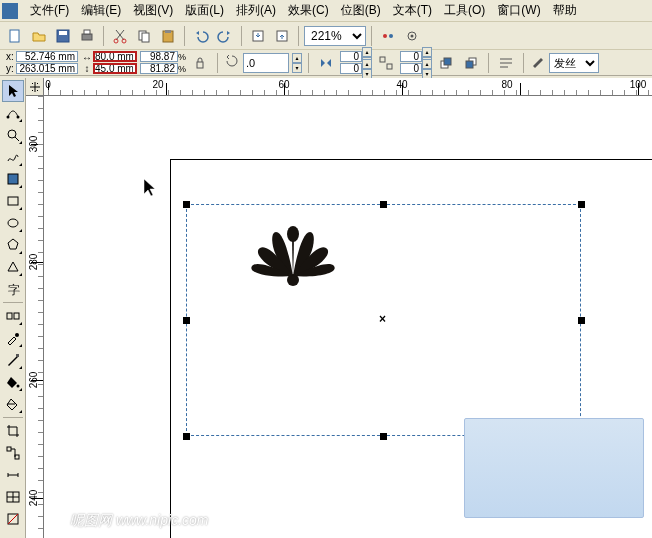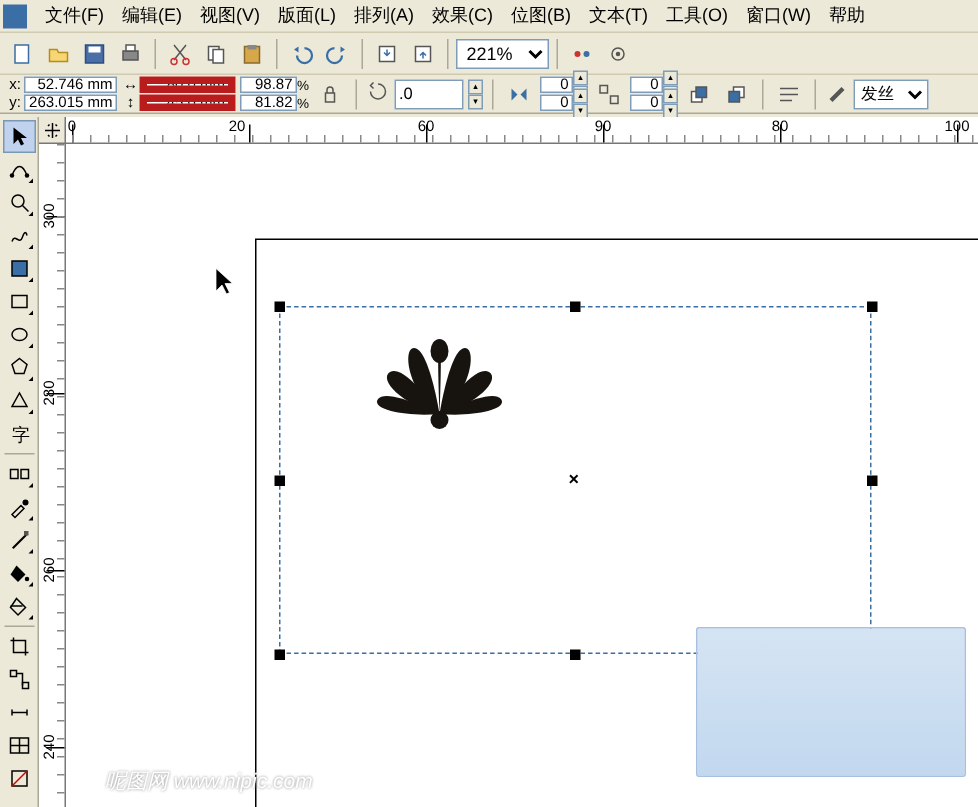--- a/index.html
+++ b/index.html
@@ -16,21 +16,21 @@
 .tb-sep { width: 1px; height: 20px; background: #aca899; margin: 0 3px; }
 .tb-btn svg { width: 16px; height: 16px; }
 .zoom-sel { height: 20px; width: 62px; border: 1px solid #7f9db9; background: #fff; font-size: 12px; padding: 0 2px; }
 
 
 .prop-bar { height: 26px; background: #ece9d8; display: flex; align-items: center; padding: 2px 4px; border-bottom: 1px solid #aca899; gap: 3px; }
 .coord-group { display: flex; flex-direction: column; gap: 1px; }
 .coord-row { height: 11px; display: flex; align-items: center; }
 .coord-label { width: 12px; font-size: 10px; text-align: center; }
 .coord-input { width: 62px; height: 11px; border: 1px solid #7f9db9; background: #fff; font-size: 10px; text-align: right; padding-right: 2px; line-height: 9px; }
-.small-input { width: 64px; height: 11px; border: 5px solid #b91c1c; background: #fff; font-size: 10px; text-align: right; padding-right: 2px; line-height: 9px; }
+.small-input { width: 44px; height: 11px; border: 2px solid #b91c1c; background: #fff; font-size: 10px; text-align: right; padding-right: 2px; line-height: 9px; }
 .pct-input { width: 38px; height: 11px; border: 1px solid #7f9db9; background: #fff; font-size: 10px; text-align: right; padding-right: 2px; line-height: 9px; }
 .rot-input { width: 46px; height: 20px; border: 1px solid #7f9db9; background: #fff; font-size: 11px; text-align: left; padding-left: 2px; }
 .spin { width: 10px; display: flex; flex-direction: column; }
 .spin div { width: 10px; height: 10px; border: 1px solid #7f9db9; background: #ece9d8; font-size: 6px; line-height: 8px; text-align: center; cursor: pointer; }
 .sel { height: 20px; border: 1px solid #7f9db9; background: #fff; font-size: 11px; }
 .ruler-h { position: absolute; left: 26px; top: 78px; right: 0; height: 18px; background: #fff; border-bottom: 1px solid #777; }
 .ruler-v { position: absolute; left: 26px; top: 96px; width: 18px; bottom: 0; background: #fff; border-right: 1px solid #777; }
 .ruler-corner { position: absolute; left: 26px; top: 78px; width: 18px; height: 18px; background: #ece9d8; border-right: 1px solid #777; border-bottom: 1px solid #777; z-index: 2; display:flex; align-items:center; justify-content:center;}
 .ruler-corner svg { width:10px; height:10px;}
 .tick-major { position: absolute; bottom: 0; width: 1px; height: 12px; background: #000; }
@@ -420,23 +420,23 @@
   </div>
 
 <div class="ruler-h">
   <div class="tick-major" style="left:22px"></div>
     <div class="tick-label-h" style="left:22px">0</div>
   <div class="tick-major" style="left:140px"></div>
     <div class="tick-label-h" style="left:132px">20</div>
   <div class="tick-major" style="left:258px"></div>
     <div class="tick-label-h" style="left:258px">60</div>
   <div class="tick-major" style="left:376px"></div>
-    <div class="tick-label-h" style="left:376px">90</div>
+    <div class="tick-label-h" style="left:376px">40</div>
   <div class="tick-major" style="left:494px"></div>
-    <div class="tick-label-h" style="left:494px">80</div>
+    <div class="tick-label-h" style="left:481px">80</div>
   <div class="tick-major" style="left:612px"></div>
     <div class="tick-label-h" style="left:612px">100</div>
 <div class="tick-minor" style="left: 22px;"></div>
     <div class="tick-minor" style="left: 34px;"></div>
     <div class="tick-minor" style="left: 46px;"></div>
     <div class="tick-minor" style="left: 58px;"></div>
     <div class="tick-minor" style="left: 70px;"></div>
     <div class="tick-minor" style="left: 82px;"></div>
     <div class="tick-minor" style="left: 94px;"></div>
     <div class="tick-minor" style="left: 106px;"></div>

